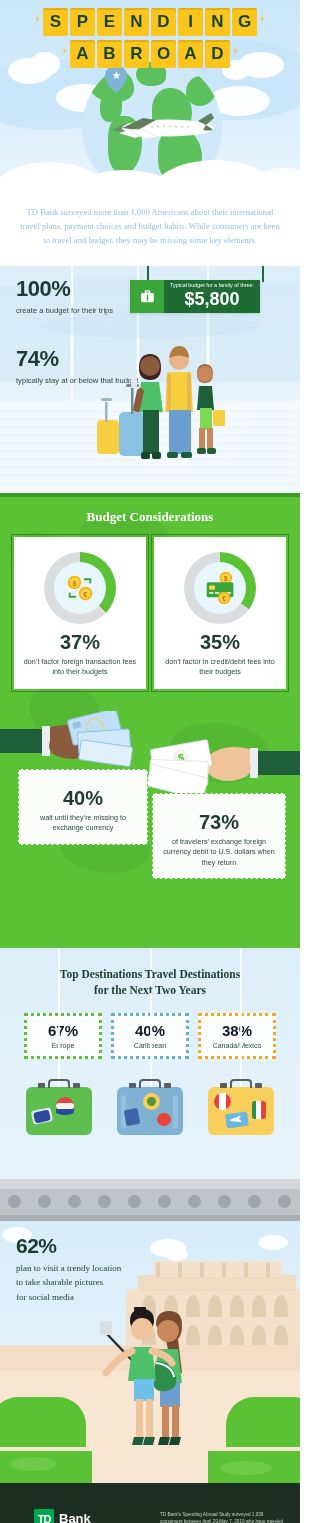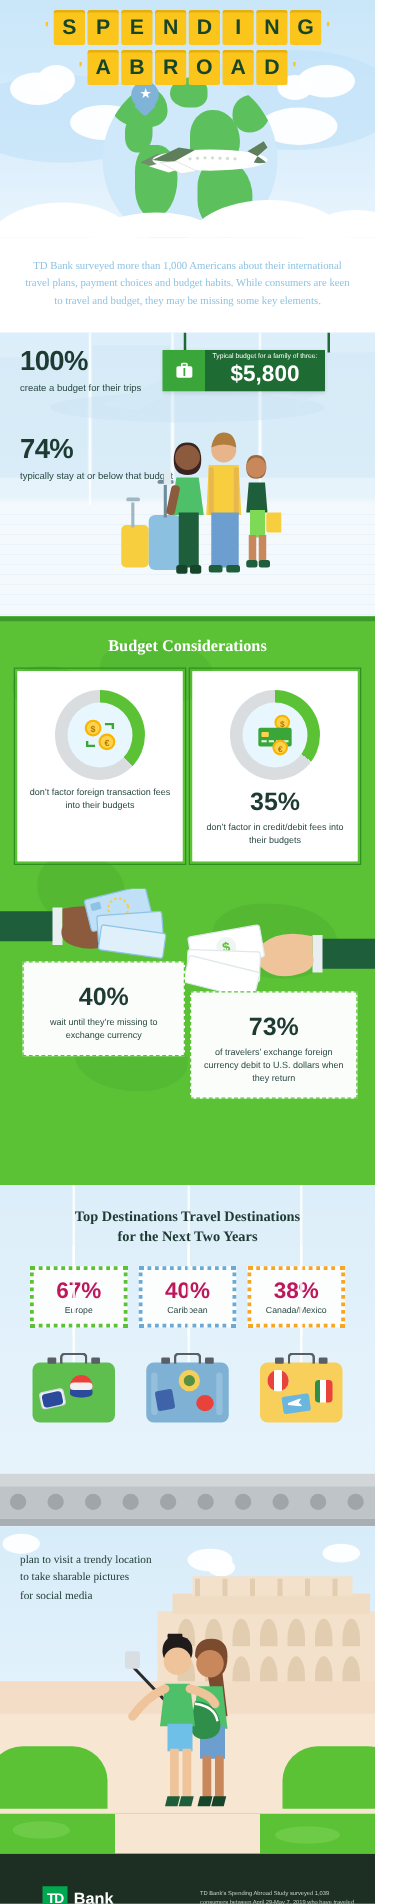--- a/index.html
+++ b/index.html
@@ -101,21 +101,21 @@
   .dest { position:relative; width:300px; height:273px; overflow:hidden;
           background: linear-gradient(180deg,#dceef9 0%, #e4f2fb 60%, #e9f4fc 100%); }
   .dest .mull { position:absolute; width:2px; top:0; height:120px; background:#fff; opacity:.8; }
   .dest h2 { position:relative; text-align:center; color:#1d3b33; font-size:11.5px; font-weight:bold;
              font-family:"Liberation Serif", serif; line-height:1.45; padding:18px 12px 0 12px; }
   .stamps { position:relative; display:flex; justify-content:center; gap:9px; padding-top:14px; }
   .stamp { width:78px; background:#fcfdfd; text-align:center; padding:7px 2px 7px 2px; }
   .stamp.g { border:3px dotted #5bc236; }
   .stamp.b { border:3px dotted #6aaad6; }
   .stamp.o { border:3px dotted #f7a623; }
-  .stamp .n { font-size:18px; font-weight:bold; color:#be185d; line-height:1; }
+  .stamp .n { font-size:15px; font-weight:bold; color:#0f172a; line-height:1; }
   .stamp .l { font-size:7px; color:#2b4a44; margin-top:4px; }
 
   .cases { position:relative; height:72px; margin-top:14px; }
   .case { position:absolute; top:14px; width:66px; height:48px; border-radius:6px; }
   .case .handle { position:absolute; left:22px; top:-8px; width:22px; height:9px;
                   border:2.5px solid #5a5f63; border-bottom:none; border-radius:4px 4px 0 0; }
   .case .foot { position:absolute; top:-4px; width:7px; height:5px; background:#5a5f63; border-radius:1px; }
   .case .sticker { position:absolute; border-radius:3px; }
   .hangstring { position:absolute; width:2px; background:#fff; opacity:.85; }
 
@@ -345,20 +345,21 @@
               <circle cx="17" cy="17" r="6.3" fill="#ffd24d"></circle>
               <text x="17" y="21" font-size="9" text-anchor="middle" fill="#b07a00" font-family="Liberation Sans, sans-serif" font-weight="bold">$</text>
               <circle cx="31" cy="31" r="8.5" fill="#f7b500"></circle>
               <circle cx="31" cy="31" r="6.3" fill="#ffd24d"></circle>
               <text x="31" y="35" font-size="9" text-anchor="middle" fill="#b07a00" font-family="Liberation Sans, sans-serif" font-weight="bold">€</text>
               <path d="M29 13 h8 v5" stroke="#3aa63a" stroke-width="2.4" fill="none"></path>
               <path d="M19 35 h-8 v-5" stroke="#3aa63a" stroke-width="2.4" fill="none"></path>
             </svg>
           </div>
         </div>
+        <div class="pct">37%</div>
         <div class="pctsub">don’t factor foreign transaction fees into their budgets</div>
       </div>
 
       <div class="donut-card">
         <div class="donut" style="background: conic-gradient(#5bc236 0turn 0.35turn, #d9dddf 0.35turn 1turn);">
           <div class="hole">
             <svg width="40" height="40" viewBox="0 0 48 48">
               <circle cx="31" cy="12" r="7.5" fill="#f7b500"></circle>
               <circle cx="31" cy="12" r="5.5" fill="#ffd24d"></circle>
               <text x="31" y="16" font-size="8" text-anchor="middle" fill="#b07a00" font-family="Liberation Sans, sans-serif" font-weight="bold">$</text>
@@ -509,20 +510,21 @@
     </div>
   </div>
 
   <div class="selfie">
     <div class="cloudblob" style="left:2px;top:6px;width:30px;height:16px;"></div>
     <div class="cloudblob" style="left:150px;top:18px;width:36px;height:18px;"></div>
     <div class="cloudblob" style="left:166px;top:26px;width:22px;height:14px;"></div>
     <div class="cloudblob" style="left:258px;top:14px;width:30px;height:15px;"></div>
 
     <div class="stat62">
+      <div class="bignum">62%</div>
       <div class="substat">
         <span>plan to visit a trendy location</span><br>
         <span>to take sharable pictures</span><br>
         <span>for social media</span>
       </div>
     </div>
 
     <div class="colosseum">
       <div class="col-body" style="left:0;top:34px;width:180px;height:84px;background:#f3e1cb;"></div>
       <div class="col-body" style="left:12px;top:20px;width:158px;height:16px;background:#efdcc2;"></div>

